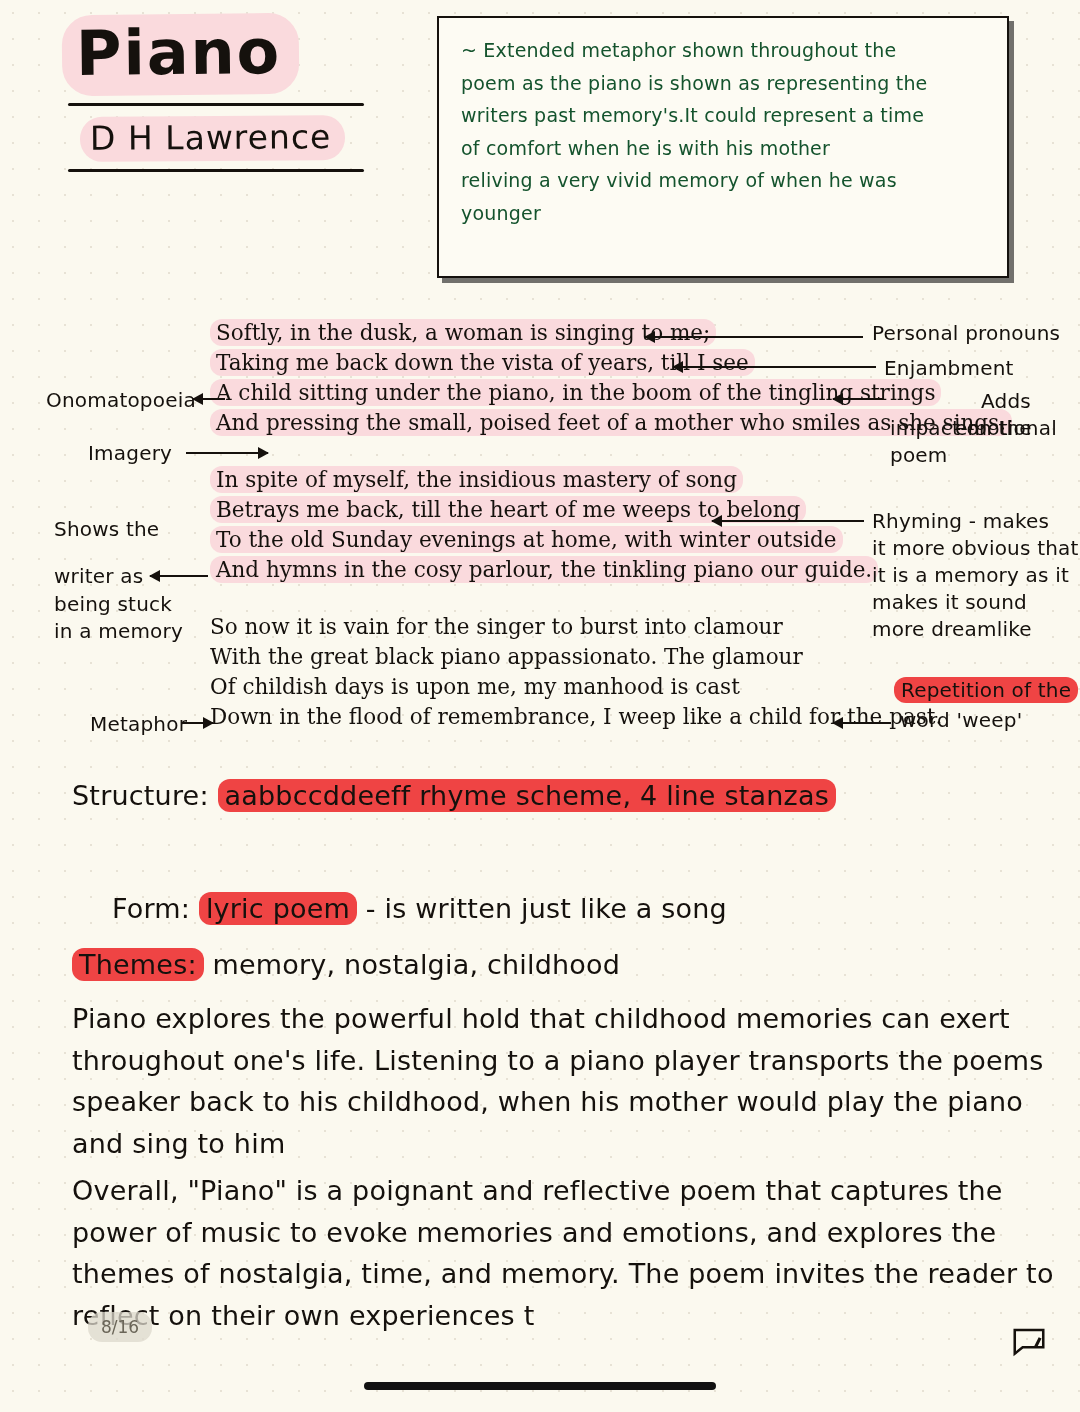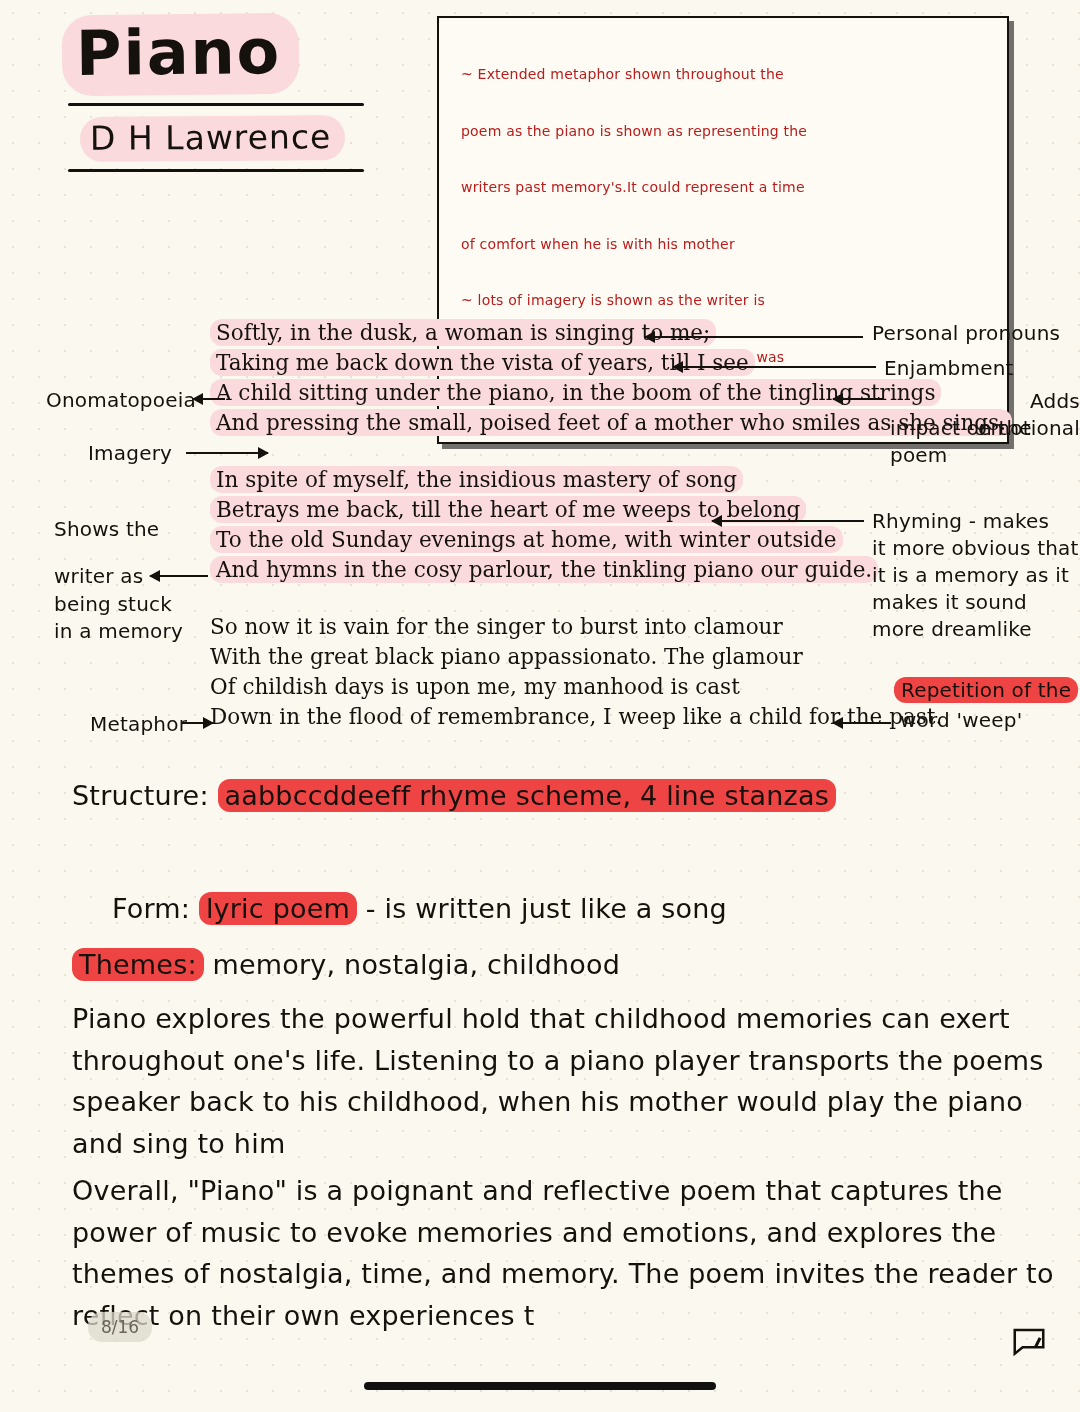--- a/index.html
+++ b/index.html
@@ -72,25 +72,24 @@
     position: absolute;
     left: 437px; top: 16px;
     width: 572px;
     min-height: 262px;
     background: #fdfbf3;
     border: 2.5px solid #15110d;
     box-shadow: 5px 5px 0 rgba(0,0,0,.55);
     padding: 16px 18px 12px 22px;
   }
   .note-line {
-    font-size: 14px;
+    font-size: 19px;
     line-height: 32.5px;
-    color: #b91c1c;
+    color: #14532d;
     letter-spacing: .2px;
-    margin-top: 24px;
   }
 
   
   .poem {
     position: absolute;
     left: 210px; top: 318px;
     width: 680px;
   }
   .stanza { margin-bottom: 27px; }
   .pline {
@@ -109,21 +108,21 @@
   }
 
   
   .anno {
     position: absolute;
     font-size: 20px;
     line-height: 27px;
     color: #15110d;
     letter-spacing: .2px;
   }
-  .anno.right { text-align: right; }
+  .anno.right { text-align: center; }
   .anno.leftal { text-align: left; }
 
   .hl-pink {
     background: #ef4444;
     border-radius: 12px;
     padding: 1px 7px;
   }
 
   
   .arrow {
@@ -209,21 +208,20 @@
     <div class="rule"></div>
     <div class="author">D H Lawrence</div>
     <div class="rule2"></div>
   </div>
 
   <div class="note-box">
     <div class="note-line">~ Extended metaphor shown throughout the</div>
     <div class="note-line">poem as the piano is shown as representing the</div>
     <div class="note-line">writers past memory's.It could  represent a time</div>
     <div class="note-line">of comfort when he is with his mother</div>
-    <div class="note-line">~ lots of imagery is shown as the writer is</div>
     <div class="note-line">reliving a very vivid memory of when he was</div>
     <div class="note-line">younger</div>
   </div>
 
   <div class="poem">
     <div class="stanza">
       <div class="pline"><span class="hl">Softly, in the dusk, a woman is singing to me;</span></div>
       <div class="pline"><span class="hl">Taking me back down the vista of years, till I see</span></div>
       <div class="pline"><span class="hl">A child sitting under the piano, in the boom of the tingling strings</span></div>
       <div class="pline"><span class="hl">And pressing the small, poised feet of a mother who smiles as she sings.</span></div>

